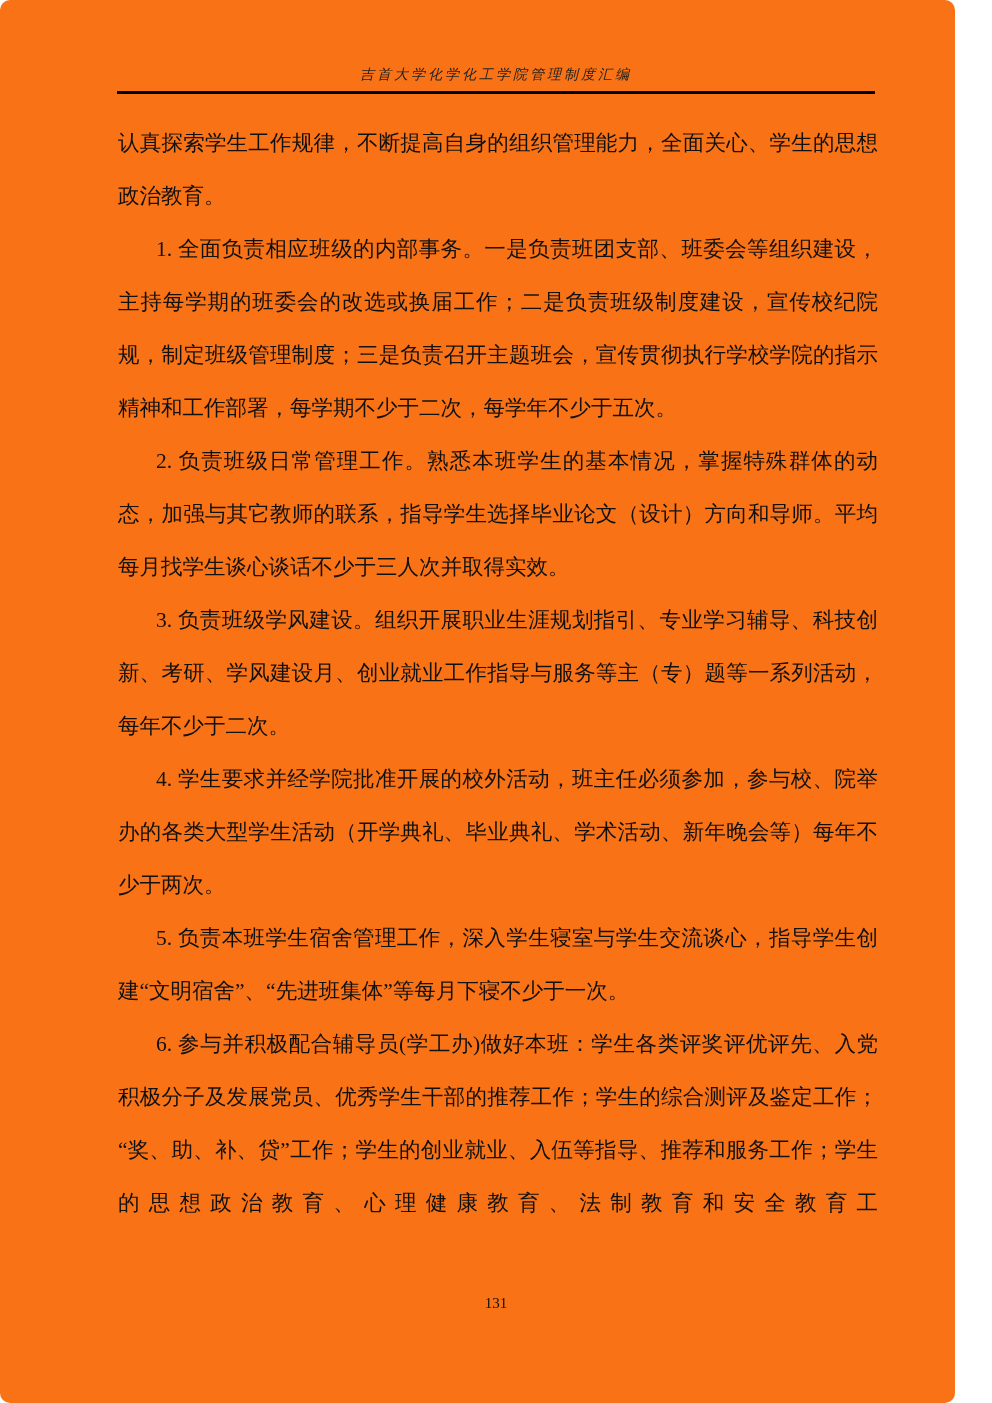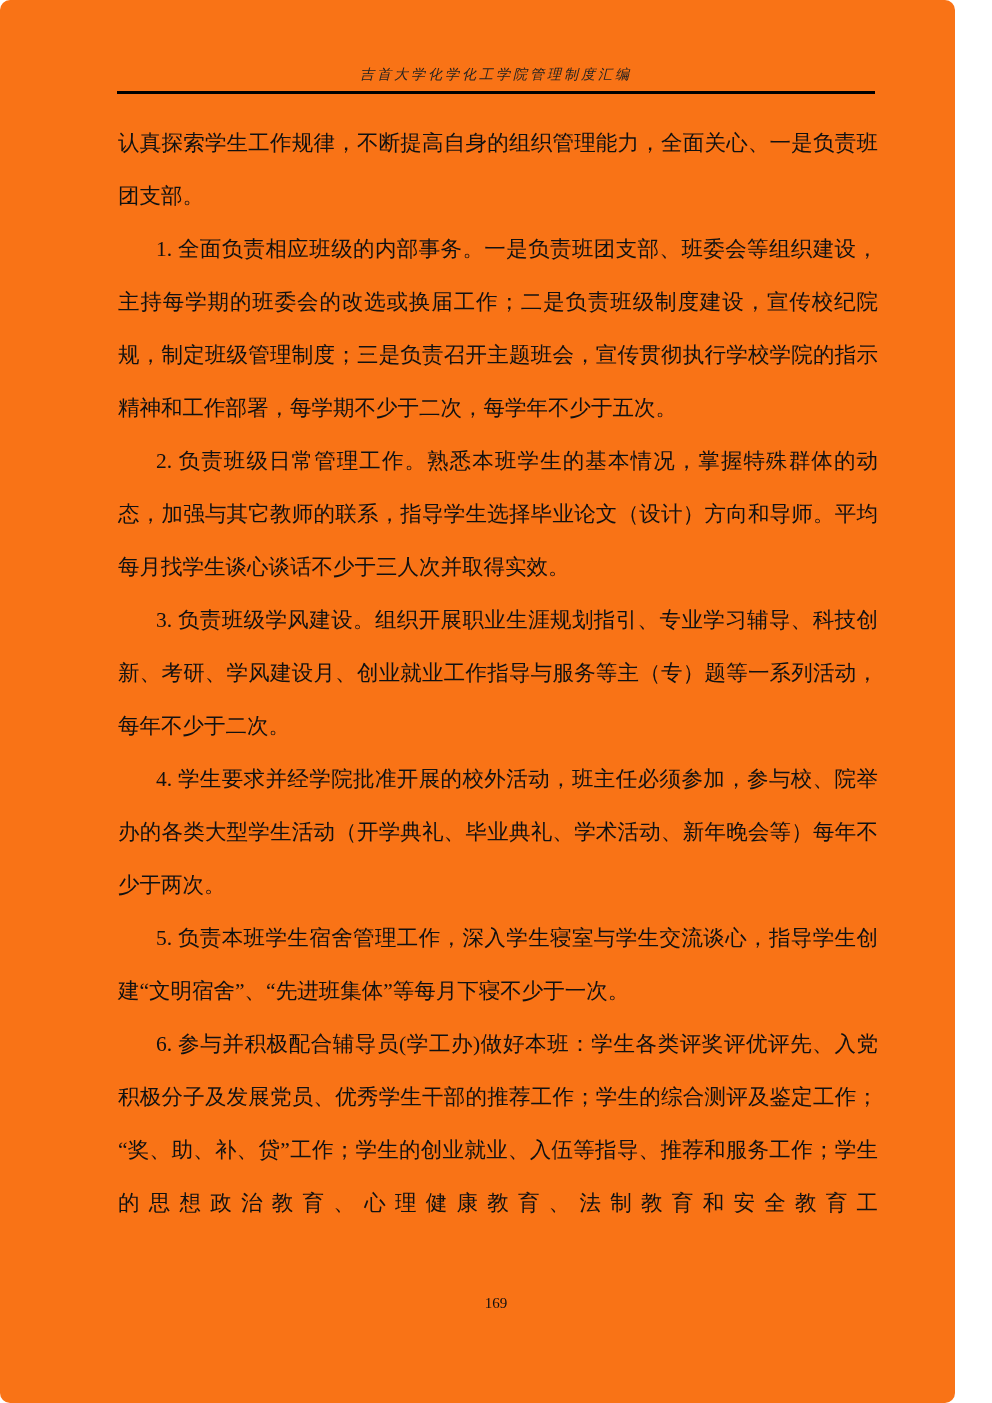--- a/index.html
+++ b/index.html
@@ -74,24 +74,24 @@
 </head>
 <body>
 
 <div class="page">
 
   <div class="running-header">吉首大学化学化工学院管理制度汇编</div>
 
   <div class="header-rule"></div>
 
   <div class="content">
-    <p class="p-continuation">认真探索学生工作规律，不断提高自身的组织管理能力，全面关心、一是负责班团支部。</p>
+    <p class="p-continuation">认真探索学生工作规律，不断提高自身的组织管理能力，全面关心、学生的思想政治教育。</p>
     <p class="p-numbered">1. 全面负责相应班级的内部事务。一是负责班团支部、班委会等组织建设，主持每学期的班委会的改选或换届工作；二是负责班级制度建设，宣传校纪院规，制定班级管理制度；三是负责召开主题班会，宣传贯彻执行学校学院的指示精神和工作部署，每学期不少于二次，每学年不少于五次。</p>
     <p class="p-numbered">2. 负责班级日常管理工作。熟悉本班学生的基本情况，掌握特殊群体的动态，加强与其它教师的联系，指导学生选择毕业论文（设计）方向和导师。平均每月找学生谈心谈话不少于三人次并取得实效。</p>
     <p class="p-numbered">3. 负责班级学风建设。组织开展职业生涯规划指引、专业学习辅导、科技创新、考研、学风建设月、创业就业工作指导与服务等主（专）题等一系列活动，每年不少于二次。</p>
     <p class="p-numbered">4. 学生要求并经学院批准开展的校外活动，班主任必须参加，参与校、院举办的各类大型学生活动（开学典礼、毕业典礼、学术活动、新年晚会等）每年不少于两次。</p>
     <p class="p-numbered">5. 负责本班学生宿舍管理工作，深入学生寝室与学生交流谈心，指导学生创建“文明宿舍”、“先进班集体”等每月下寝不少于一次。</p>
     <p class="p-numbered p-fill-last">6. 参与并积极配合辅导员(学工办)做好本班：学生各类评奖评优评先、入党积极分子及发展党员、优秀学生干部的推荐工作；学生的综合测评及鉴定工作；“奖、助、补、贷”工作；学生的创业就业、入伍等指导、推荐和服务工作；学生的思想政治教育、心理健康教育、法制教育和安全教育工</p>
   </div>
 
-  <div class="page-number">169</div>
+  <div class="page-number">131</div>
 
 </div>
 
 </body></html>

